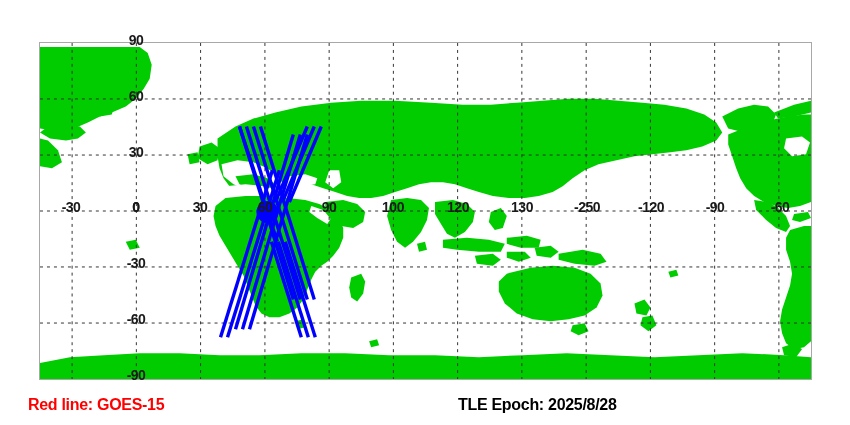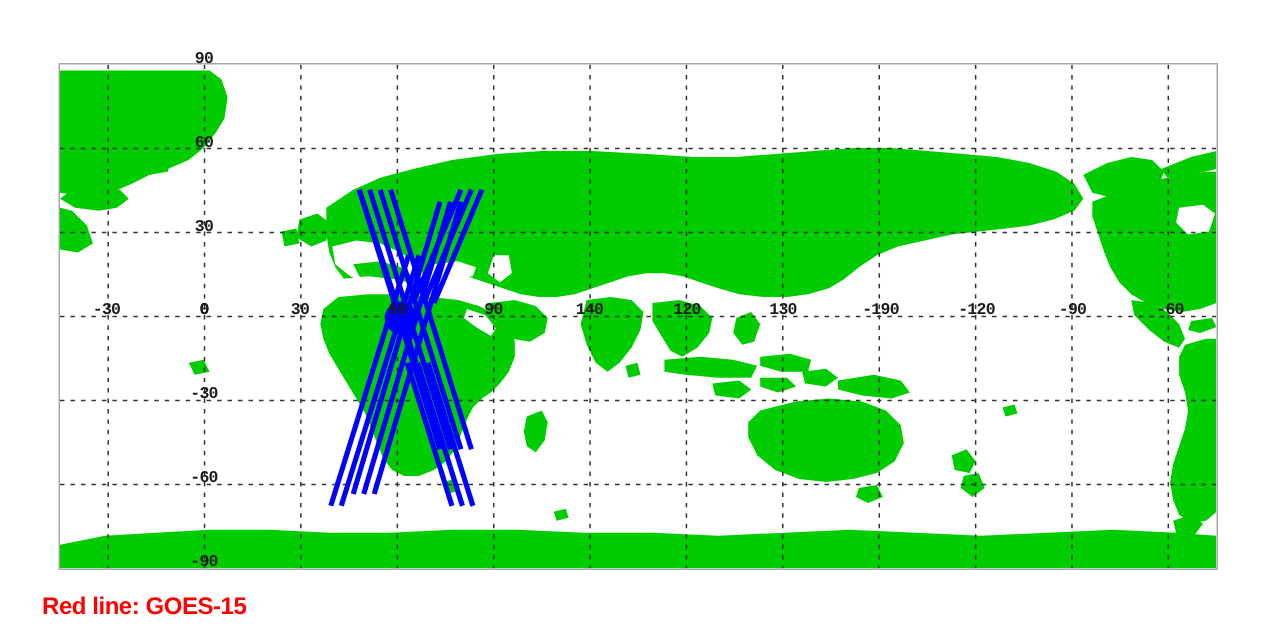--- a/index.html
+++ b/index.html
@@ -39,22 +39,22 @@
   #map-canvas, #grid-svg, #tracks-svg {
     position: absolute;
     left: 0; top: 0;
     width: 100%;
     height: 100%;
   }
 
   
   .tick-label {
     position: absolute;
-    font-family: Liberation Mono, monospace;
-    font-size: 11px;
+    font-family: Liberation Sans, sans-serif;
+    font-size: 14px;
     font-weight: bold;
     color: #1a1a1a;
     white-space: nowrap;
     transform: translate(-50%, -50%);
     letter-spacing: -0.5px;
   }
 
   
   #legend {
     position: absolute;
@@ -248,36 +248,37 @@
       <path d="M228,159 a11,11 0 1,1 0,22 a8.3,8.3 0 1,0 0,-22 Z" fill="#ff0000"></path>
     </svg>
   </div>
 
   <div id="lon-tick-labels">
     <span class="tick-label" style="left:71px;  top:207px;">-30</span>
     <span class="tick-label" style="left:136px; top:207px;">0</span>
     <span class="tick-label" style="left:200px; top:207px;">30</span>
     <span class="tick-label" style="left:265px; top:207px;">60</span>
     <span class="tick-label" style="left:329px; top:207px;">90</span>
-    <span class="tick-label" style="left:393px; top:207px;">140</span>
+    <span class="tick-label" style="left:393px; top:207px;">100</span>
     <span class="tick-label" style="left:458px; top:207px;">120</span>
     <span class="tick-label" style="left:522px; top:207px;">130</span>
-    <span class="tick-label" style="left:587px; top:207px;">-190</span>
+    <span class="tick-label" style="left:587px; top:207px;">-250</span>
     <span class="tick-label" style="left:651px; top:207px;">-120</span>
     <span class="tick-label" style="left:715px; top:207px;">-90</span>
     <span class="tick-label" style="left:780px; top:207px;">-60</span>
   </div>
 
   <div id="lat-tick-labels">
     <span class="tick-label" style="left:136px; top:40px;">90</span>
     <span class="tick-label" style="left:136px; top:96px;">60</span>
     <span class="tick-label" style="left:136px; top:152px;">30</span>
     <span class="tick-label" style="left:136px; top:207px;">0</span>
     <span class="tick-label" style="left:136px; top:263px;">-30</span>
     <span class="tick-label" style="left:136px; top:319px;">-60</span>
     <span class="tick-label" style="left:136px; top:375px;">-90</span>
   </div>
 
   <div id="legend">
     <span class="legend-entry" id="legend-red">Red line: GOES-15</span>
+    <span class="legend-entry" id="legend-epoch">TLE Epoch: 2025/8/28</span>
   </div>
 
 </div>
 
 </body></html>

